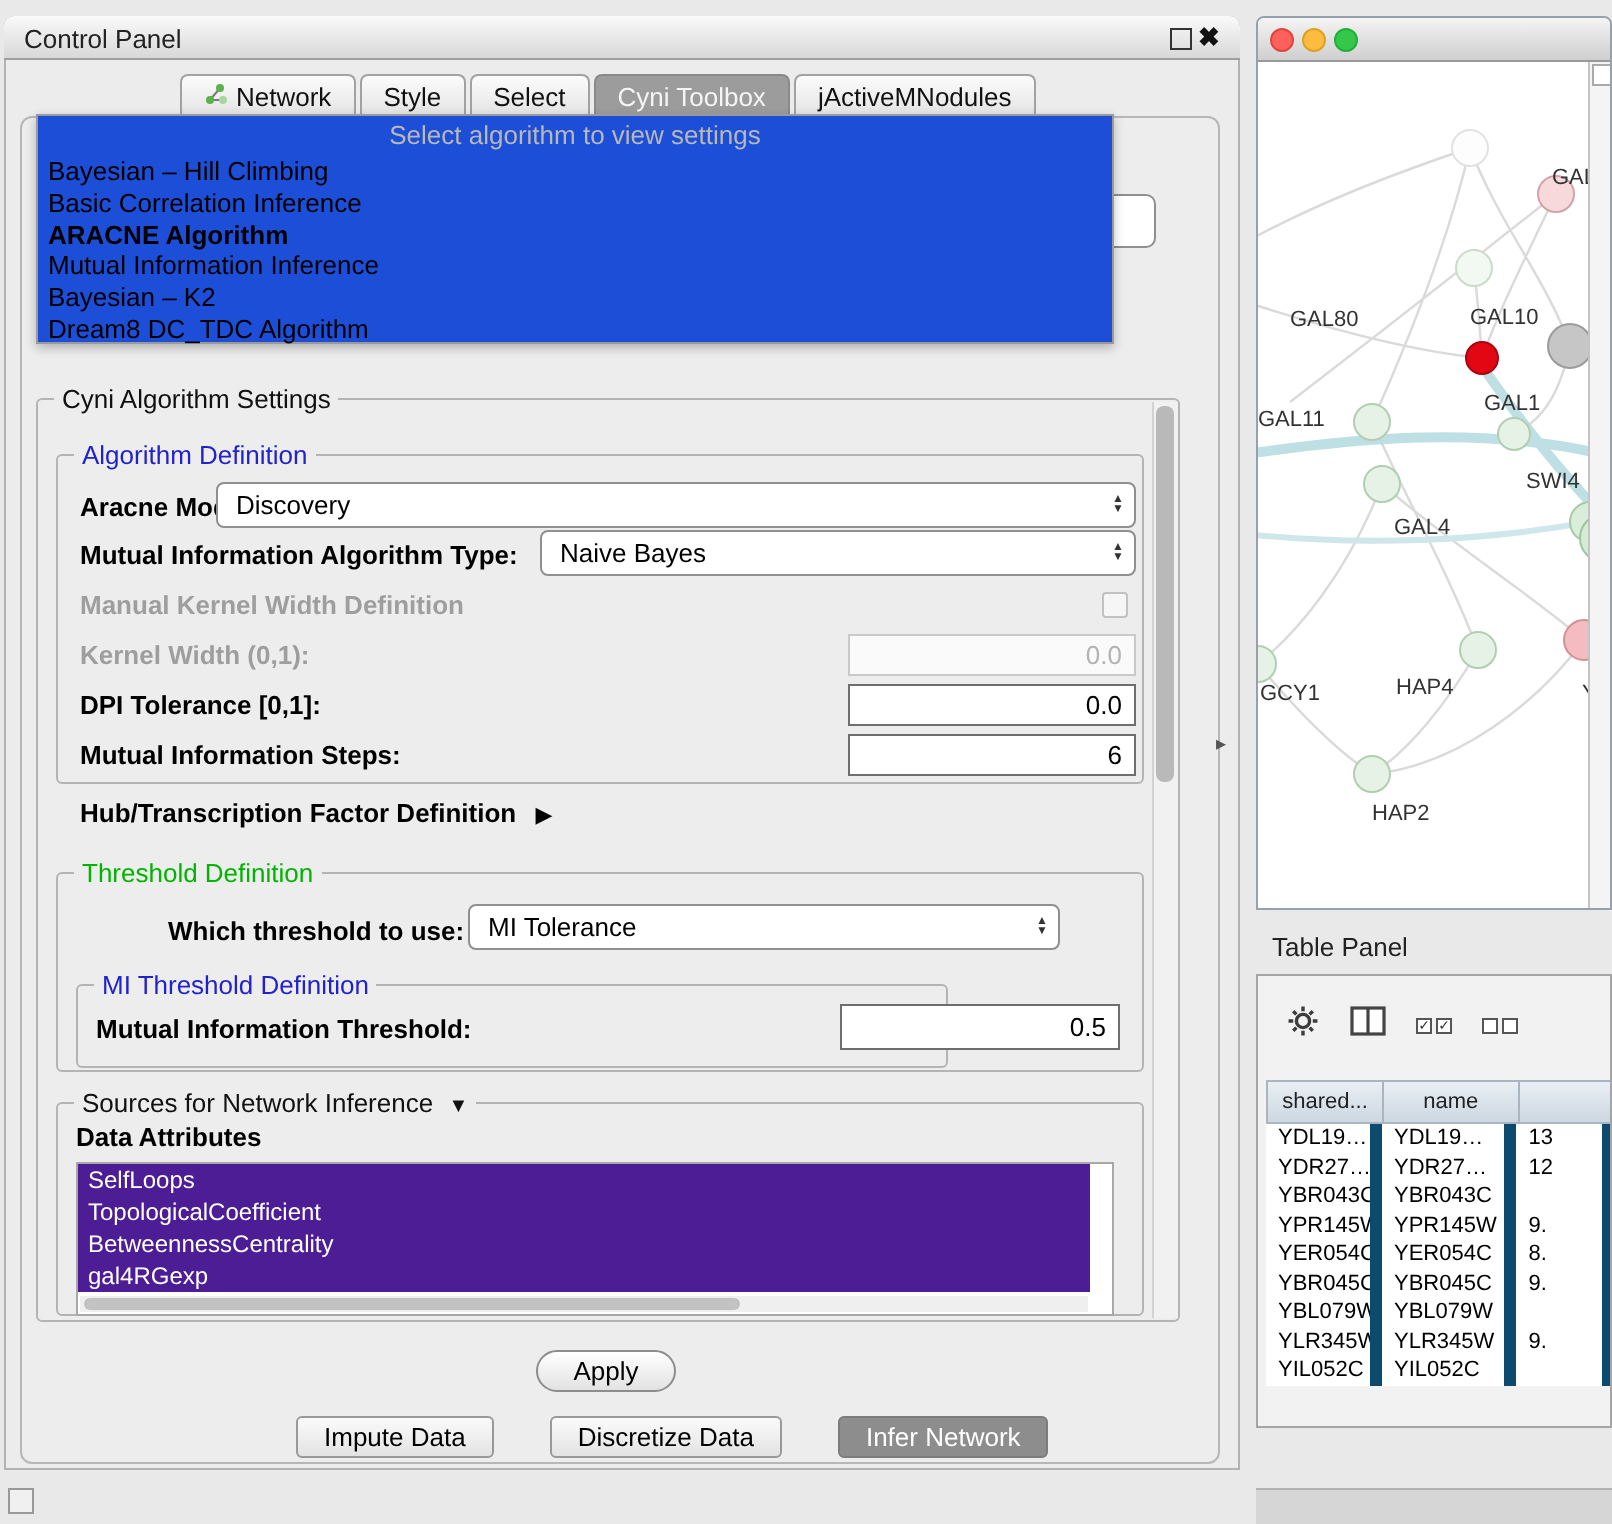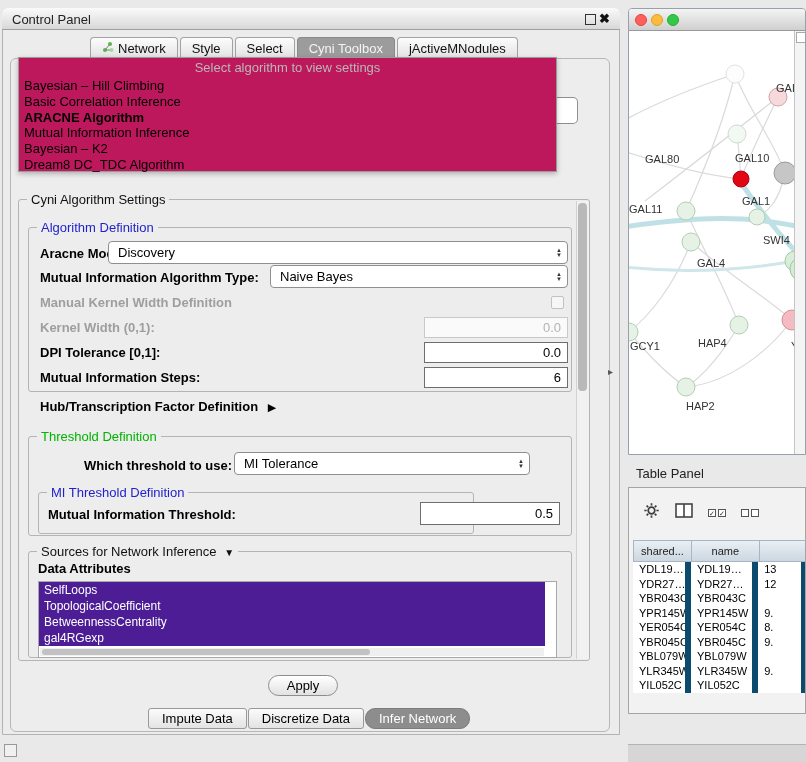--- a/index.html
+++ b/index.html
@@ -24,38 +24,38 @@
   .lbl{position:absolute;font-size:13px;font-weight:bold;color:#000;white-space:nowrap;}
   .lbl.disabled{color:#9e9e9e;}
   
   .combo{position:absolute;background:#fff;border:1px solid #8f8f8f;border-radius:4px;font-size:13px;color:#000;display:flex;align-items:center;padding:0 24px 0 9px;box-sizing:border-box;}
   .combo .arrows{position:absolute;right:5px;top:50%;transform:translateY(-50%);display:flex;flex-direction:column;align-items:center;font-size:6px;line-height:5px;color:#333;}
   
   .tinput{position:absolute;background:#fff;border:1px solid #6e6e6e;font-size:13px;color:#000;text-align:right;padding:0 6px;box-sizing:border-box;font-family:"Liberation Sans",sans-serif;}
   .tinput.disabled{border-color:#c9c9c9;color:#b3b3b3;background:#fafafa;}
   .chk{position:absolute;width:13px;height:13px;border:1px solid #c2c2c2;background:#f6f6f6;border-radius:2px;box-sizing:border-box;}
   
-  .dropdown{left:18px;top:57px;width:539px;height:115px;background:#be185d;border:1px solid #9a9a9a;box-shadow:0 2px 5px rgba(0,0,0,.25);z-index:50;box-sizing:border-box;}
+  .dropdown{left:18px;top:57px;width:539px;height:115px;background:#1d4ed8;border:1px solid #9a9a9a;box-shadow:0 2px 5px rgba(0,0,0,.25);z-index:50;box-sizing:border-box;}
   .dd-placeholder{height:20px;line-height:20px;text-align:center;color:#b8b8b8;font-size:13px;}
   .dd-item{height:15.8px;line-height:15.8px;padding:0 5px;font-size:13px;color:#000;white-space:nowrap;}
   .dd-item.selected{font-weight:bold;}
   .combo-fragment{left:557px;top:97px;width:21px;height:27px;background:#fff;border:1px solid #8f8f8f;border-left:none;border-radius:0 5px 5px 0;box-sizing:border-box;z-index:5;}
   
   .v-scroll{left:576px;top:201px;width:13px;height:458px;background:#f1f1f1;border-left:1px solid #d2d2d2;box-sizing:border-box;}
   .v-thumb{left:578px;top:203px;width:9px;height:188px;background:#b9b9b9;border-radius:4px;}
   
   .attr-list{left:38px;top:581px;width:519px;height:77px;background:#fff;border:1px solid #a8a8a8;box-sizing:border-box;overflow:hidden;}
   .attr-item{height:16px;line-height:16px;width:calc(100% - 11px);background:#4c1d95;color:#fff;font-size:12px;padding:0 5px;box-sizing:border-box;white-space:nowrap;}
   .h-scroll{position:absolute;left:1px;bottom:1px;width:calc(100% - 13px);height:8px;background:#efefef;}
   .h-thumb{position:absolute;left:2px;top:1px;width:65%;height:6px;background:#c2c2c2;border-radius:3px;}
   
   .apply-btn{left:268px;top:675px;width:70px;height:21px;border:1px solid #8d8d8d;border-radius:11px;background:linear-gradient(#ffffff,#e2e2e2);font-size:13px;display:flex;align-items:center;justify-content:center;box-sizing:border-box;}
-  .btabs{left:148px;top:708px;display:flex;}
+  .btabs{left:148px;top:708px;display:flex;gap:27px;}
   .btab{height:21px;display:flex;align-items:center;padding:0 13px;border:1px solid #999;background:linear-gradient(#fbfbfb,#e3e3e3);font-size:13px;border-radius:3px;margin-right:1px;white-space:nowrap;box-sizing:border-box;}
-  .btab.active{background:#8d8d8d;color:#fff;border-color:#7c7c7c;border-radius:10px;}
+  .btab.active{background:#8d8d8d;color:#fff;border-color:#7c7c7c;}
   .split-handle{left:608px;top:366px;font-size:10px;color:#555;}
   
   .net-win{left:628px;top:8px;width:178px;height:447px;border:1px solid #96a1ad;background:#fff;box-sizing:border-box;overflow:hidden;border-radius:4px 4px 0 0;}
   .net-titlebar{position:absolute;left:0;top:0;width:100%;height:22px;background:linear-gradient(#f4f4f4,#cfcfcf);border-bottom:1px solid #999;box-sizing:border-box;}
   .light{position:absolute;top:5px;width:12px;height:12px;border-radius:50%;box-sizing:border-box;}
   .net-canvas{position:absolute;left:0;top:22px;width:166px;height:424px;background:#fff;}
   .net-scroll{position:absolute;right:0;top:22px;width:11px;height:424px;background:#f4f4f4;border-left:1px solid #c4c4c4;box-sizing:border-box;}
   .net-scroll .sbox{position:absolute;left:1px;top:1px;width:8px;height:9px;border:1px solid #aaa;background:#fff;}
   
   .tp-label{left:636px;top:466px;font-size:13px;color:#222;}

